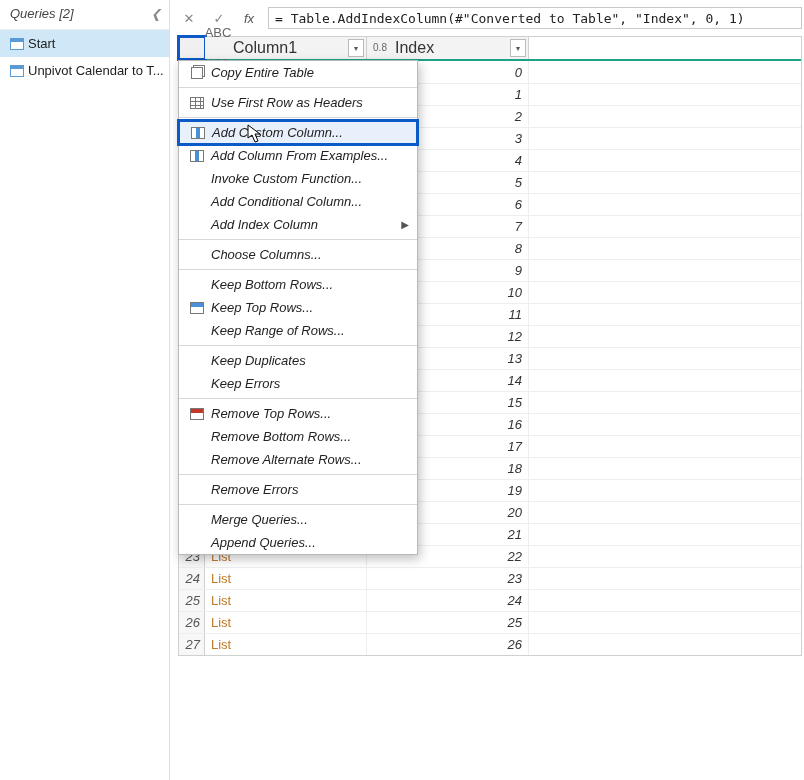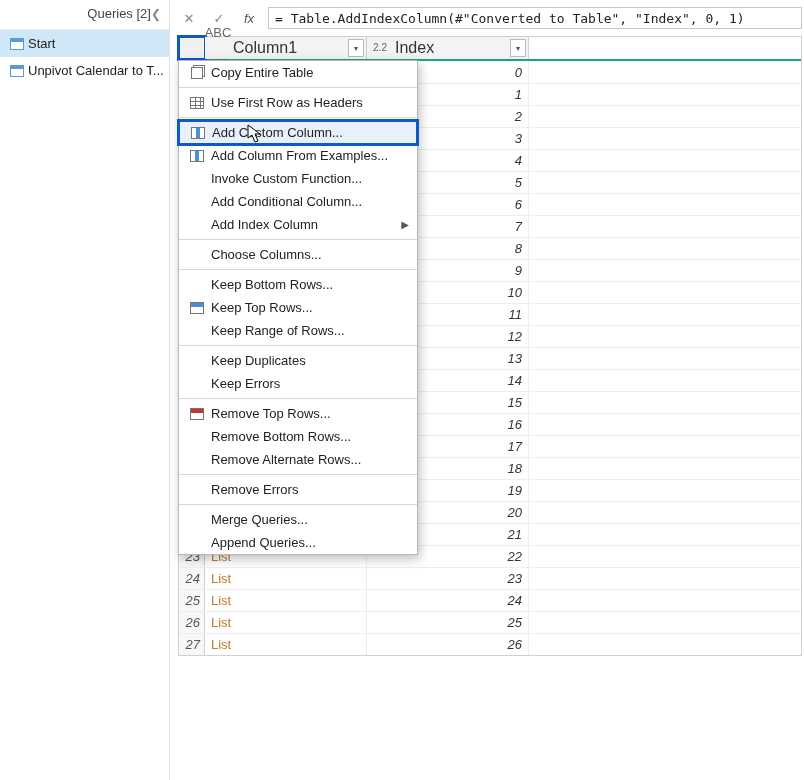--- a/index.html
+++ b/index.html
@@ -1,20 +1,20 @@
 <!DOCTYPE html>
 <html><head>
 <meta charset="utf-8">
 <style>
   * { box-sizing: border-box; margin: 0; padding: 0; font-family: "Segoe UI", Tahoma, sans-serif; font-size: 13px; }
   body { background: #fff; width: 804px; height: 780px; overflow: hidden; position: relative; }
 
   
   .queries-panel { position: absolute; left: 0; top: 0; width: 170px; height: 100%; background: #fff; border-right: 1px solid #e0e0e0; }
-  .queries-header { display: flex; align-items: center; justify-content: flex-end; padding: 6px 8px 8px 10px; color: #333; border-bottom: 1px solid #eee; }
+  .queries-header { display: flex; align-items: center; justify-content: space-between; padding: 6px 8px 8px 10px; color: #333; border-bottom: 1px solid #eee; font-style: italic; }
   .queries-header .title { font-size: 13px; color: #444; }
   .queries-header .collapse-caret { color: #888; font-size: 12px; cursor: pointer; }
   .query-item { display: flex; align-items: center; gap: 4px; padding: 6px 10px; cursor: pointer; white-space: nowrap; overflow: hidden; text-overflow: ellipsis; color: #222; }
   .query-item.selected { background: #D0E7F8; }
   .query-icon { width: 14px; height: 12px; display: inline-block; border: 1px solid #5B9BD5; border-top: 4px solid #5B9BD5; background: #fff; flex-shrink: 0; }
 
   
   .formula-bar { position: absolute; left: 178px; right: 2px; top: 6px; height: 24px; display: flex; align-items: center; gap: 8px; }
   .fb-btn { width: 22px; height: 22px; display: flex; align-items: center; justify-content: center; color: #888; border: 1px solid transparent; }
   .fx { font-style: italic; color: #555; }
@@ -41,21 +41,21 @@
   .rownum-cell { width: 26px; background: #f7f7f7; border-right: 1px solid #d0d0d0; display: flex; align-items: center; justify-content: flex-end; padding-right: 4px; color: #555; font-style: italic; }
   .cell { border-right: 1px solid #eee; display: flex; align-items: center; padding: 0 6px; }
   .cell.col1 { width: 162px; text-align: center; }
   .cell.col2 { width: 162px; justify-content: flex-end; font-style: italic; color: #333; }
   .cell.col1 .list-link { color: #C07A28; }
 
   
   .context-menu { position: absolute; left: 178px; top: 60px; width: 240px; background: #fff; border: 1px solid #b8b8b8; box-shadow: 2px 4px 10px rgba(0,0,0,0.25); z-index: 50; }
   .menu-row { display: flex; align-items: center; height: 23px; padding-left: 8px; padding-right: 8px; white-space: nowrap; color: #222; position: relative; }
   .menu-row .m-icon { width: 20px; display: flex; justify-content: center; color: #555; }
-  .menu-row .m-label { flex: 1; padding-left: 4px; }
+  .menu-row .m-label { flex: 1; padding-left: 4px; font-style: italic; }
   .menu-row .submenu-arrow { font-size: 10px; color: #555; }
   .menu-sep { height: 1px; background: #d8d8d8; margin: 3px 0; }
   .menu-row.highlighted { border: 3px solid #0B5AC8; background: #e8f0fb; margin: -2px -2px; z-index: 2; height: 27px; }
 
   
   .cursor {
     position: absolute; left: 247px; top: 124px; z-index: 100;
     pointer-events: none;
   }
   .cursor svg { width: 16px; height: 20px; }
@@ -119,21 +119,21 @@
       <div class="rownum-head corner-highlight"></div>
       <div class="col-head col1">
         <span class="type-icon">
           <span>ABC</span>
             <span>123</span>
         </span>
         <span class="name">Column1</span>
         <span class="drop">▾</span>
       </div>
       <div class="col-head col2">
-        <span class="type-icon" style="font-size:10px;line-height:10px;">2.2</span>
+        <span class="type-icon" style="font-size:10px;line-height:10px;">0.8</span>
         <span class="name">Index</span>
         <span class="drop">▾</span>
       </div>
     </div>
     <div id="rows-mount">
         <div class="body-row">
           <div class="rownum-cell">1</div>
           <div class="cell col1">
             <span class="list-link">List</span>
           </div>

